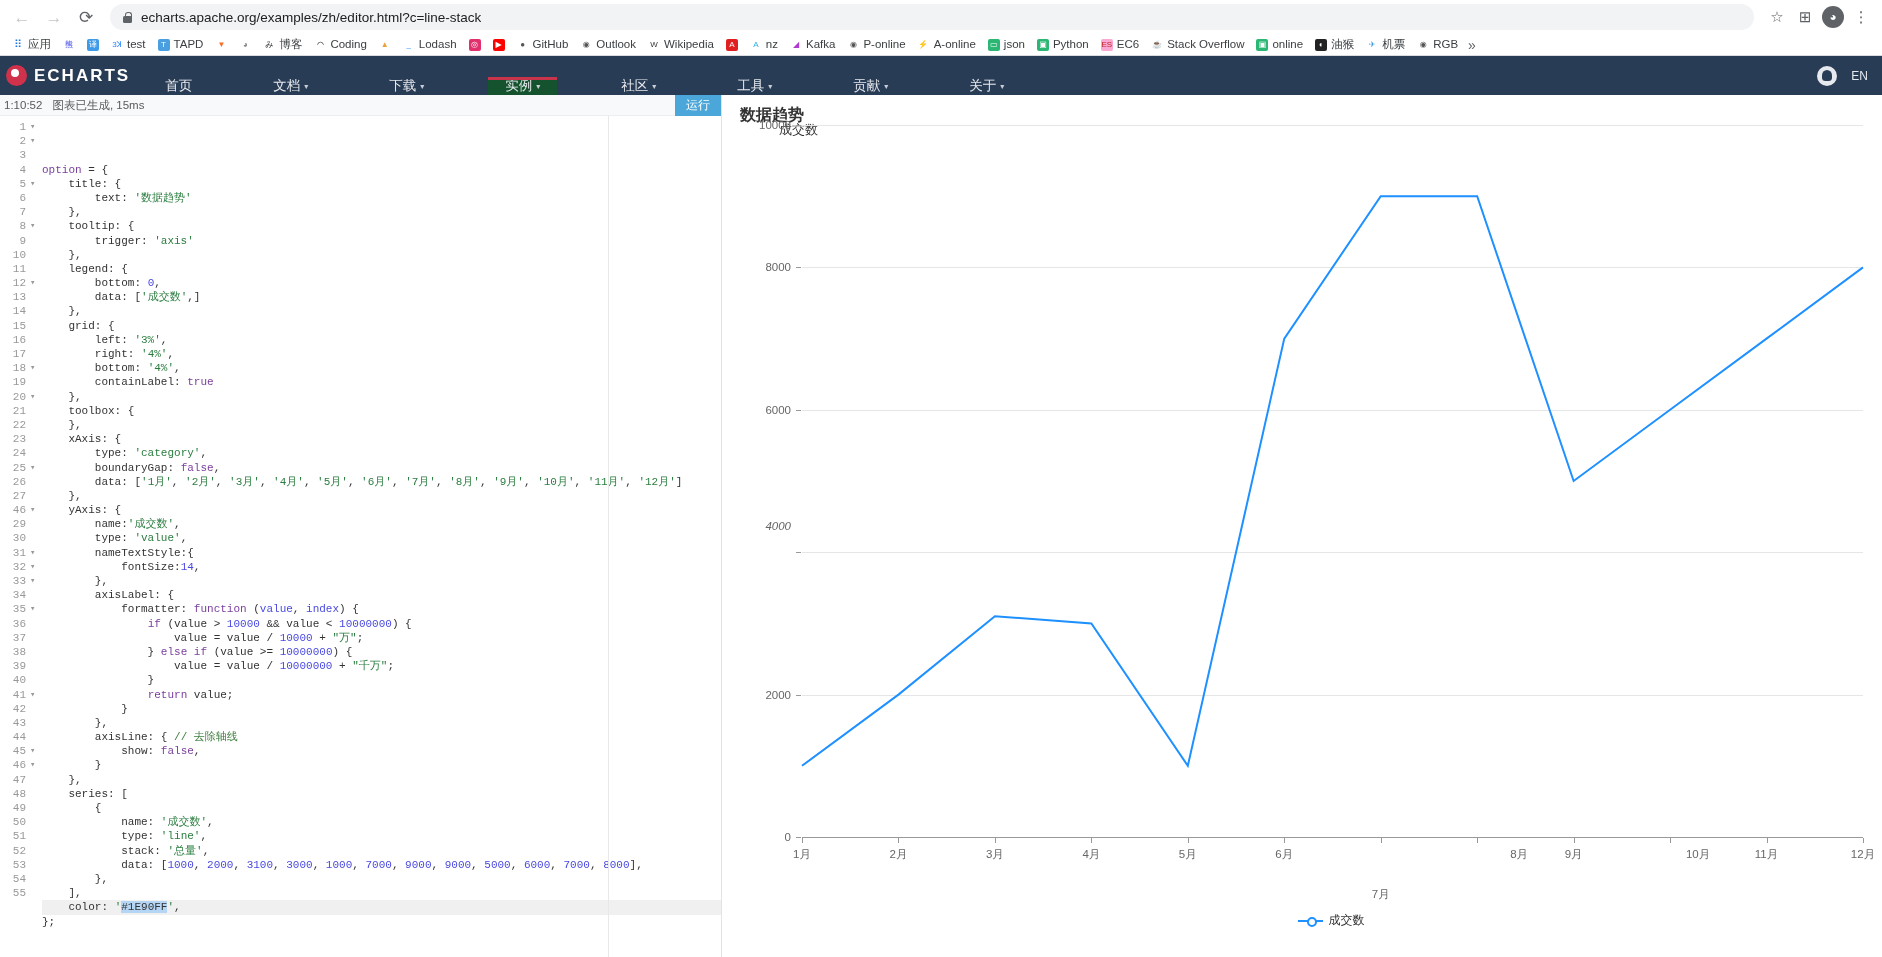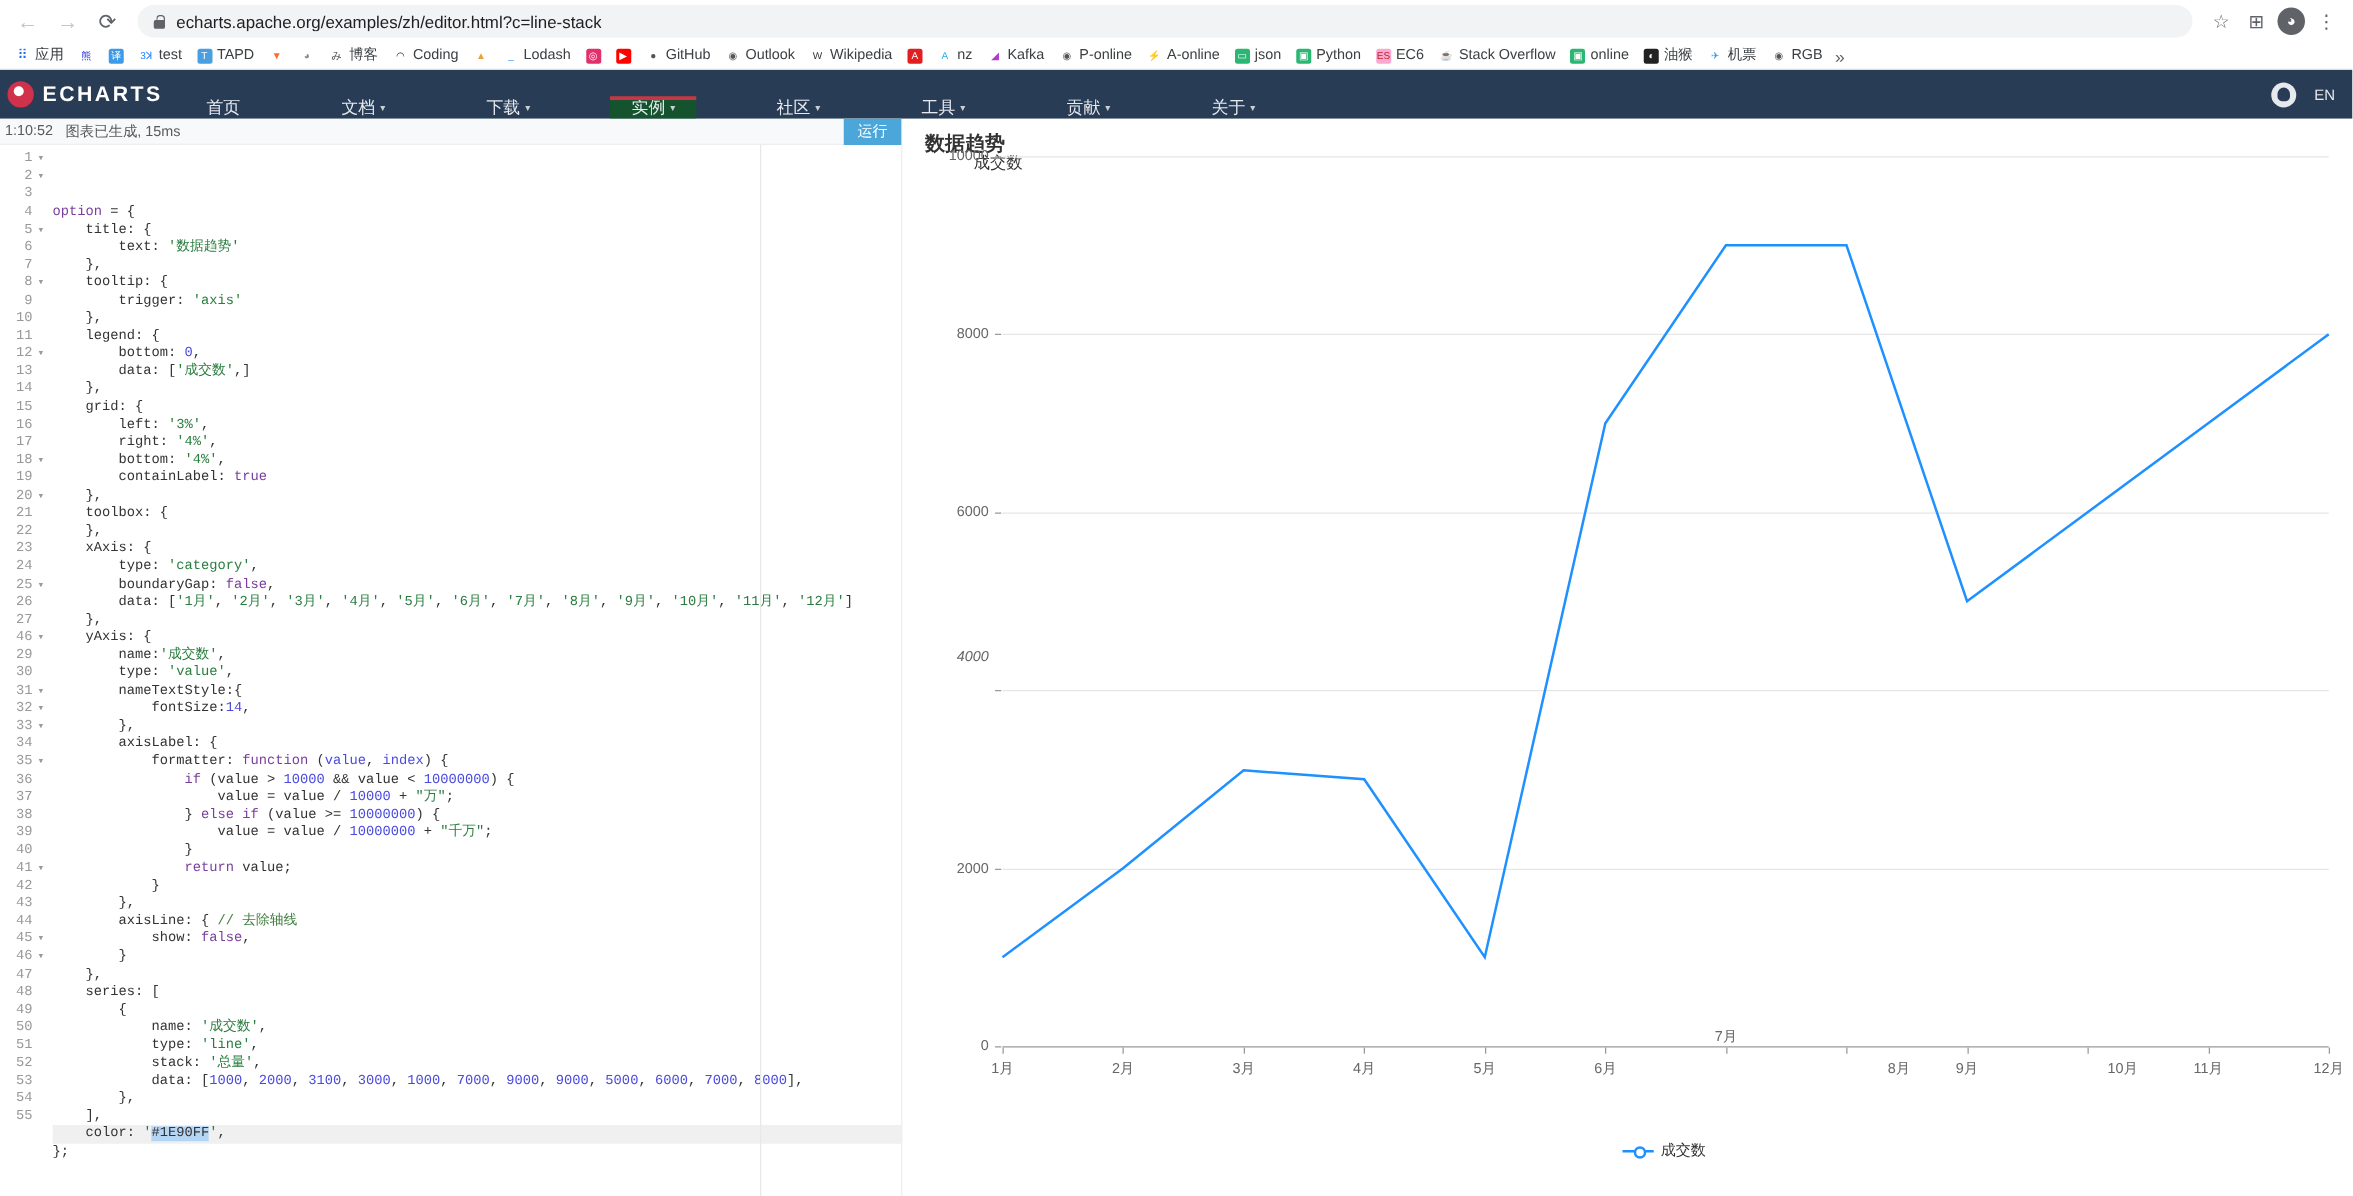--- a/index.html
+++ b/index.html
@@ -549,21 +549,21 @@
           <div class="x-tick" style="left: 176.455px; top: 752px;">2月</div>
           <div class="x-tick-mark" style="left: 272.909px; top: 743px;"></div>
           <div class="x-tick" style="left: 272.909px; top: 752px;">3月</div>
           <div class="x-tick-mark" style="left: 369.364px; top: 743px;"></div>
           <div class="x-tick" style="left: 369.364px; top: 752px;">4月</div>
           <div class="x-tick-mark" style="left: 465.818px; top: 743px;"></div>
           <div class="x-tick" style="left: 465.818px; top: 752px;">5月</div>
           <div class="x-tick-mark" style="left: 562.273px; top: 743px;"></div>
           <div class="x-tick" style="left: 562.273px; top: 752px;">6月</div>
           <div class="x-tick-mark" style="left: 658.727px; top: 743px;"></div>
-          <div class="x-tick" style="left: 658.727px; top: 727px;">7月</div>
+          <div class="x-tick" style="left: 658.727px; top: 792px;">7月</div>
           <div class="x-tick-mark" style="left: 755.182px; top: 743px;"></div>
           <div class="x-tick" style="left: 755.182px; top: 752px; margin-left: 42px;">8月</div>
           <div class="x-tick-mark" style="left: 851.636px; top: 743px;"></div>
           <div class="x-tick" style="left: 851.636px; top: 752px;">9月</div>
           <div class="x-tick-mark" style="left: 948.091px; top: 743px;"></div>
           <div class="x-tick" style="left: 948.091px; top: 752px; margin-left: 28px;">10月</div>
           <div class="x-tick-mark" style="left: 1044.55px; top: 743px;"></div>
           <div class="x-tick" style="left: 1044.55px; top: 752px;">11月</div>
           <div class="x-tick-mark" style="left: 1141px; top: 743px;"></div>
           <div class="x-tick" style="left: 1141px; top: 752px;">12月</div>

